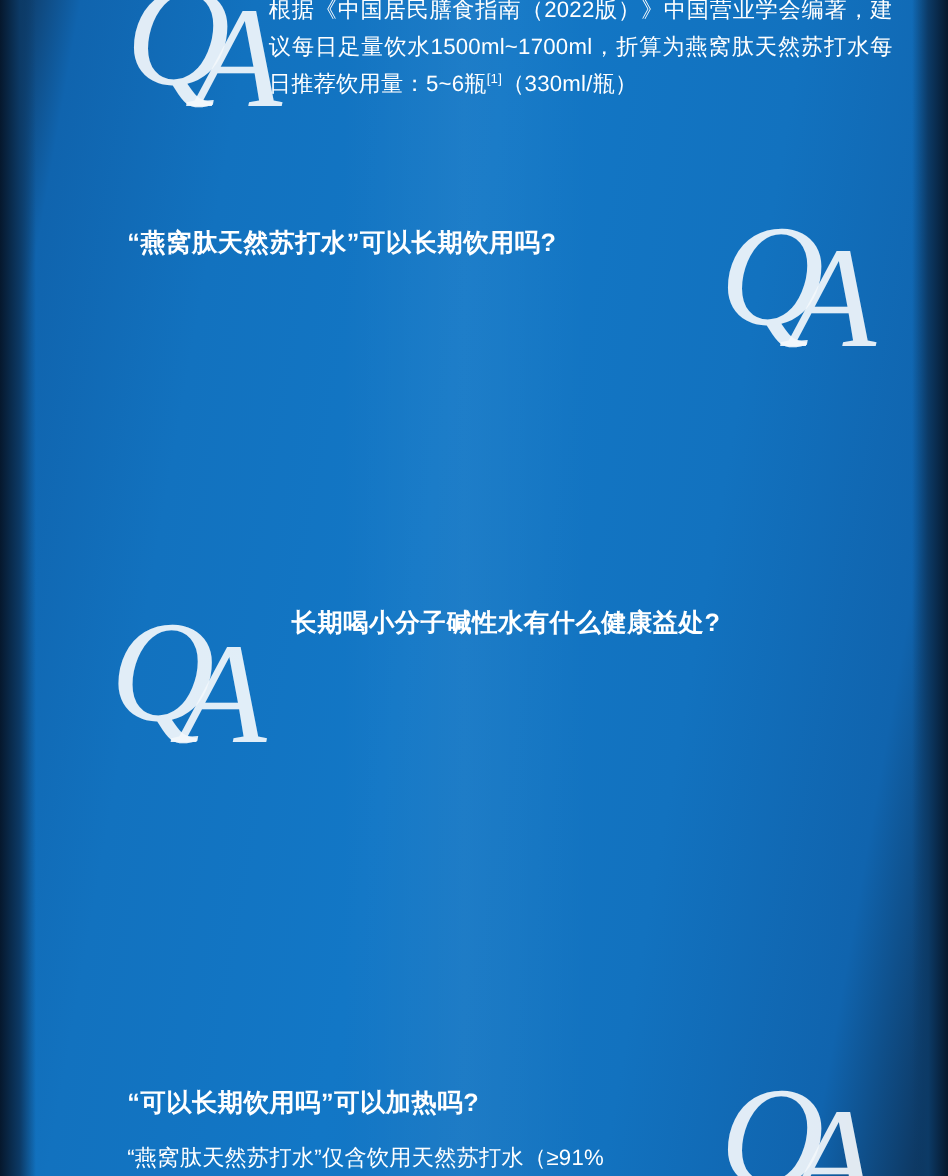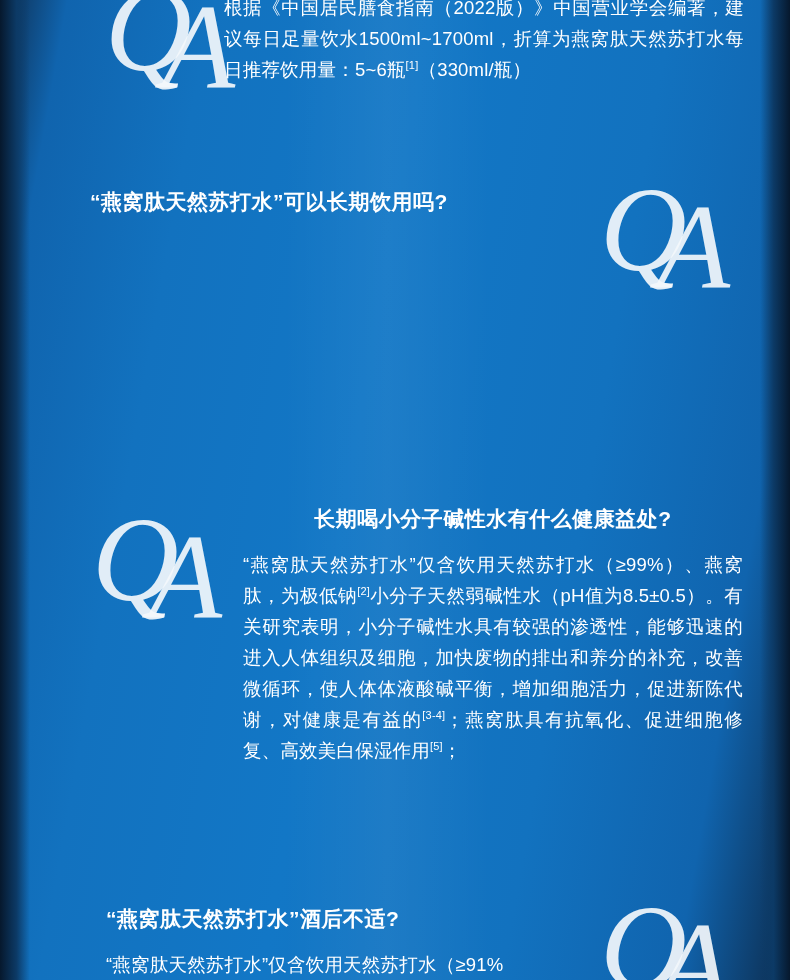--- a/index.html
+++ b/index.html
@@ -75,21 +75,21 @@
     box-sizing: border-box;
   }
   .q-title {
     color: #ffffff;
     font-size: 21px;
     font-weight: bold;
     letter-spacing: 0.5px;
     margin: 0 0 16px 0;
   }
   .q-title.right {
-    text-align: center;
+    text-align: left;
   }
   .a-body {
     color: #ffffff;
     font-size: 18.5px;
     line-height: 31px;
     letter-spacing: 0.2px;
     margin: 0;
     text-align: justify;
   }
   sup {
@@ -109,32 +109,31 @@
   <div class="qa" style="left:105px; top:-30px;">
     <span class="q">Q</span><span class="a">A</span>
   </div>
   <div class="section" style="left:224px; top:-8px; width:520px;">
     <p class="a-body">根据《中国居民膳食指南（2022版）》中国营业学会编著，建议每日足量饮水1500ml~1700ml，折算为燕窝肽天然苏打水每日推荐饮用量：5~6瓶<sup>[1]</sup>（330ml/瓶）</p>
   </div>
 
   <div class="qa" style="left:600px; top:170px;">
     <span class="q">Q</span><span class="a">A</span>
   </div>
-  <div class="section" style="left:90px; top:188px; width:470px;">
+  <div class="section" style="left:106px; top:188px; width:470px;">
     <h2 class="q-title">“燕窝肽天然苏打水”可以长期饮用吗?</h2>
   </div>
 
   <div class="qa" style="left:92px; top:500px;">
     <span class="q">Q</span><span class="a">A</span>
   </div>
   <div class="section" style="left:243px; top:505px; width:500px;">
     <h2 class="q-title right">长期喝小分子碱性水有什么健康益处?</h2>
-    <p class="a-body">“燕窝肽天然苏打水”仅含饮用天然苏打水（≥99%）、燕窝肽，为极低钠<sup>[2]</sup>小分子天然弱碱性水（pH值为8.5±0.5）。有关研究表明，小分子碱性水具有较强的渗透性，能够迅速的进入人体组织及细胞，加快废物的排出和养分的补充，改善微循环，使人体体液酸碱平衡，增加细胞活力，促进新陈代谢，对健康是有益的<sup>[3-4]</sup>；燕窝肽具有抗氧化、促进细胞修复、高效美白保湿作用<sup>[5]</sup>；</p>
   </div>
 
   <div class="qa" style="left:600px; top:888px;">
     <span class="q">Q</span><span class="a">A</span>
   </div>
   <div class="section" style="left:106px; top:905px; width:480px;">
-    <h2 class="q-title">“燕窝肽天然苏打水”酒后不适?</h2>
+    <h2 class="q-title">“可以长期饮用吗”可以加热吗?</h2>
     <p class="a-body">“燕窝肽天然苏打水”仅含饮用天然苏打水（≥91%</p>
   </div>
 </div>
 
 </body></html>

